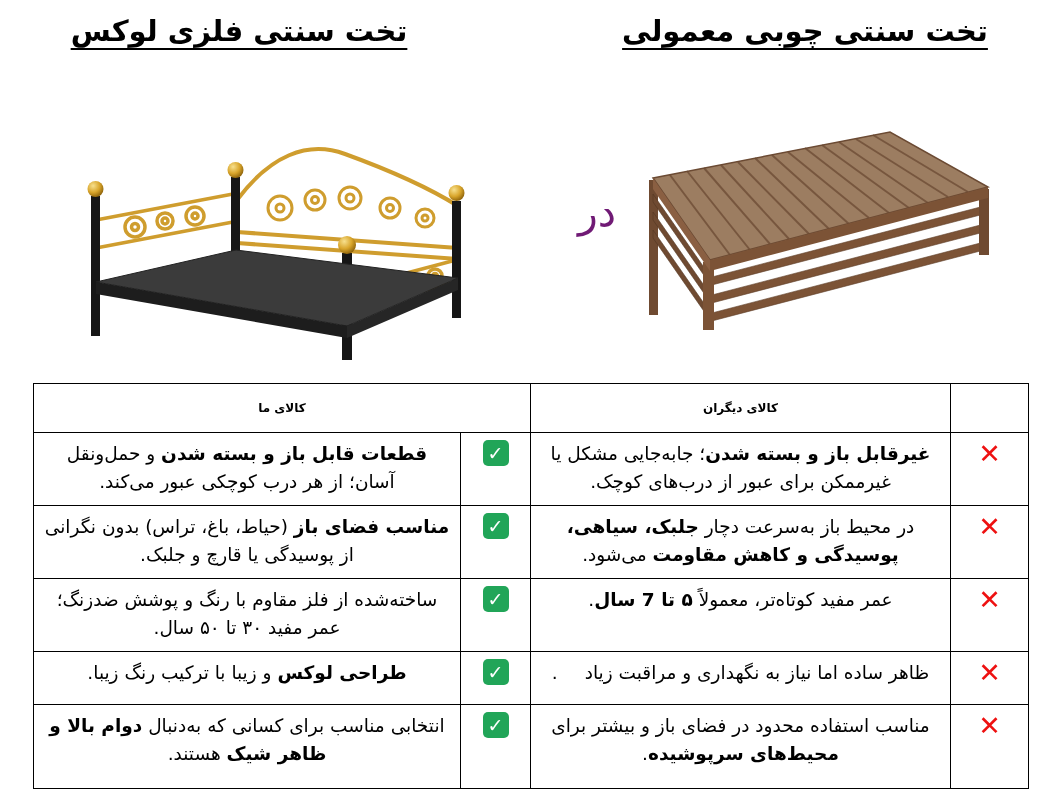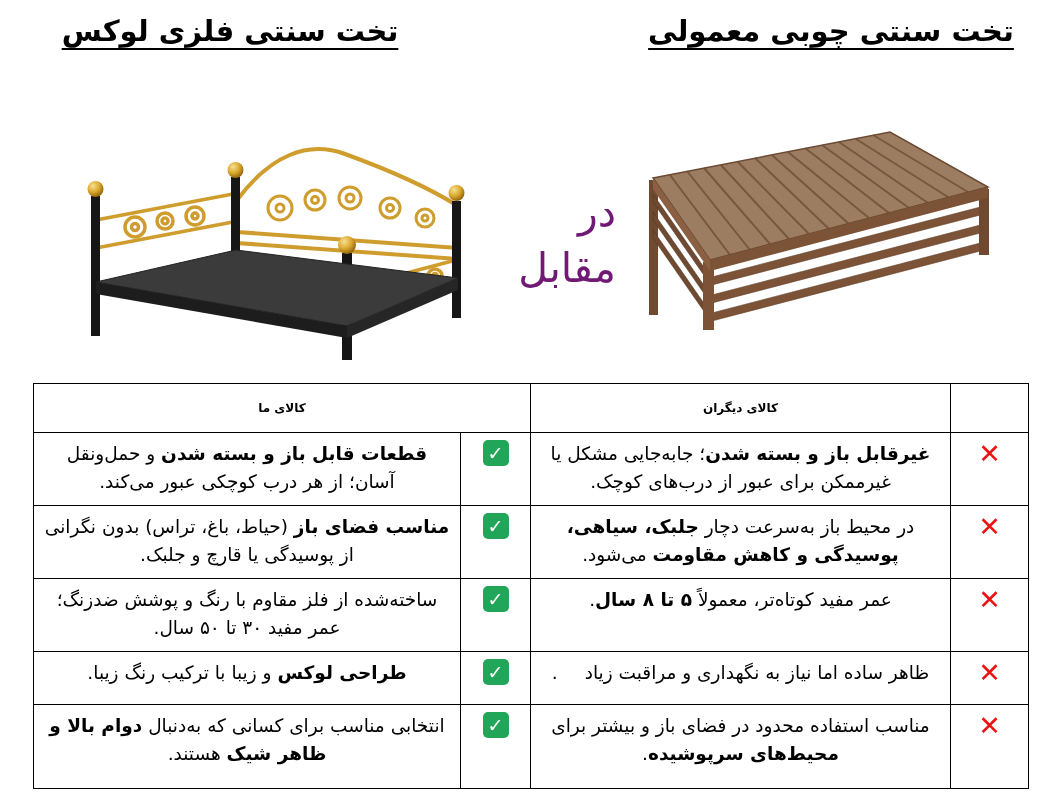--- a/index.html
+++ b/index.html
@@ -20,22 +20,22 @@
     width:1060px;height:792px;overflow:hidden;background:#fff;
     font-family:"DejaVu Sans",sans-serif;
   }
   .slide{position:relative;width:1060px;height:792px;background:#fff;}
 
   .title{
     position:absolute;top:14px;text-align:center;
     font-size:29px;font-weight:bold;color:#000;direction:rtl;
     text-decoration:underline;text-decoration-thickness:2px;text-underline-offset:7px;
   }
-  .title-metal{left:30px;width:400px;}
-  .title-wood{left:626px;width:410px;}
+  .title-metal{left:39px;width:400px;}
+  .title-wood{left:600px;width:410px;}
 
   .versus{
     position:absolute;left:458px;top:186px;width:158px;
     text-align:right;font-size:41px;line-height:1.35;color:#701a75;direction:rtl;
   }
 
   .img-box{position:absolute;}
   .img-metal{left:30px;top:80px;width:440px;height:290px;}
   .img-wood{left:600px;top:120px;width:440px;height:230px;}
   .img-box svg{display:block;width:100%;height:100%;}
@@ -140,21 +140,20 @@
         <circle cx="65.5" cy="109" r="8" fill="url(#goldBall)"></circle>
         <circle cx="205.5" cy="90" r="8" fill="url(#goldBall)"></circle>
         <circle cx="317" cy="165" r="9" fill="url(#goldBall)"></circle>
         <circle cx="426.5" cy="113" r="8" fill="url(#goldBall)"></circle>
       </g>
     </svg>
   </div>
 
   <div class="versus">
     <div>در</div>
-    <div>مقابل</div>
   </div>
 
   <div class="img-box img-wood">
     <svg viewBox="0 0 440 230" aria-hidden="true">
 
       <rect x="49" y="60" width="9" height="135" fill="var(--wood-leg,#6f4a31)"></rect>
 
       <g fill="var(--wood-leg,#6f4a31)" stroke="#543823" stroke-width="0.6">
         <polygon points="53,74 110,156 110,164 53,82"></polygon>
         <polygon points="53,92 110,174 110,182 53,100"></polygon>
@@ -215,21 +214,21 @@
           <td class="text-cell"><span class="seg bold" style="font-weight: bold;">قطعات قابل باز و بسته شدن</span><span class="seg"> و حمل‌ونقل آسان؛ از هر درب کوچکی عبور می‌کند.</span></td>
         </tr>
         <tr>
           <td class="cross-cell"><span class="cross-mark">✕</span></td>
           <td class="text-cell"><span class="seg">در محیط باز به‌سرعت دچار </span><span class="seg bold" style="font-weight: bold;">جلبک، سیاهی، پوسیدگی و کاهش مقاومت</span><span class="seg"> می‌شود.</span></td>
           <td class="check-cell"><span class="check-box">✓</span></td>
           <td class="text-cell"><span class="seg bold" style="font-weight: bold;">مناسب فضای باز</span><span class="seg"> (حیاط، باغ، تراس) بدون نگرانی از پوسیدگی یا قارچ و جلبک.</span></td>
         </tr>
         <tr>
           <td class="cross-cell"><span class="cross-mark">✕</span></td>
-          <td class="text-cell"><span class="seg">عمر مفید کوتاه‌تر، معمولاً </span><span class="seg bold" style="font-weight: bold;">۵ تا ۸ سال</span><span class="seg">.</span></td>
+          <td class="text-cell"><span class="seg">عمر مفید کوتاه‌تر، معمولاً </span><span class="seg bold" style="font-weight: bold;">۵ تا 7 سال</span><span class="seg">.</span></td>
           <td class="check-cell"><span class="check-box">✓</span></td>
           <td class="text-cell"><span class="seg">ساخته‌شده از فلز مقاوم با رنگ و پوشش ضدزنگ؛ </span><span class="seg bold" style="font-weight: normal;">عمر مفید ۳۰ تا ۵۰ سال</span><span class="seg">.</span></td>
         </tr>
         <tr>
           <td class="cross-cell"><span class="cross-mark">✕</span></td>
           <td class="text-cell"><span class="seg">ظاهر ساده اما نیاز به </span><span class="seg bold" style="font-weight: normal; margin-left: 27px;">نگهداری و مراقبت زیاد</span><span class="seg">.</span></td>
           <td class="check-cell"><span class="check-box">✓</span></td>
           <td class="text-cell"><span class="seg bold" style="font-weight: bold; text-align: right;">طراحی لوکس</span><span class="seg"> و زیبا با ترکیب رنگ زیبا.</span></td>
         </tr>
         <tr>

